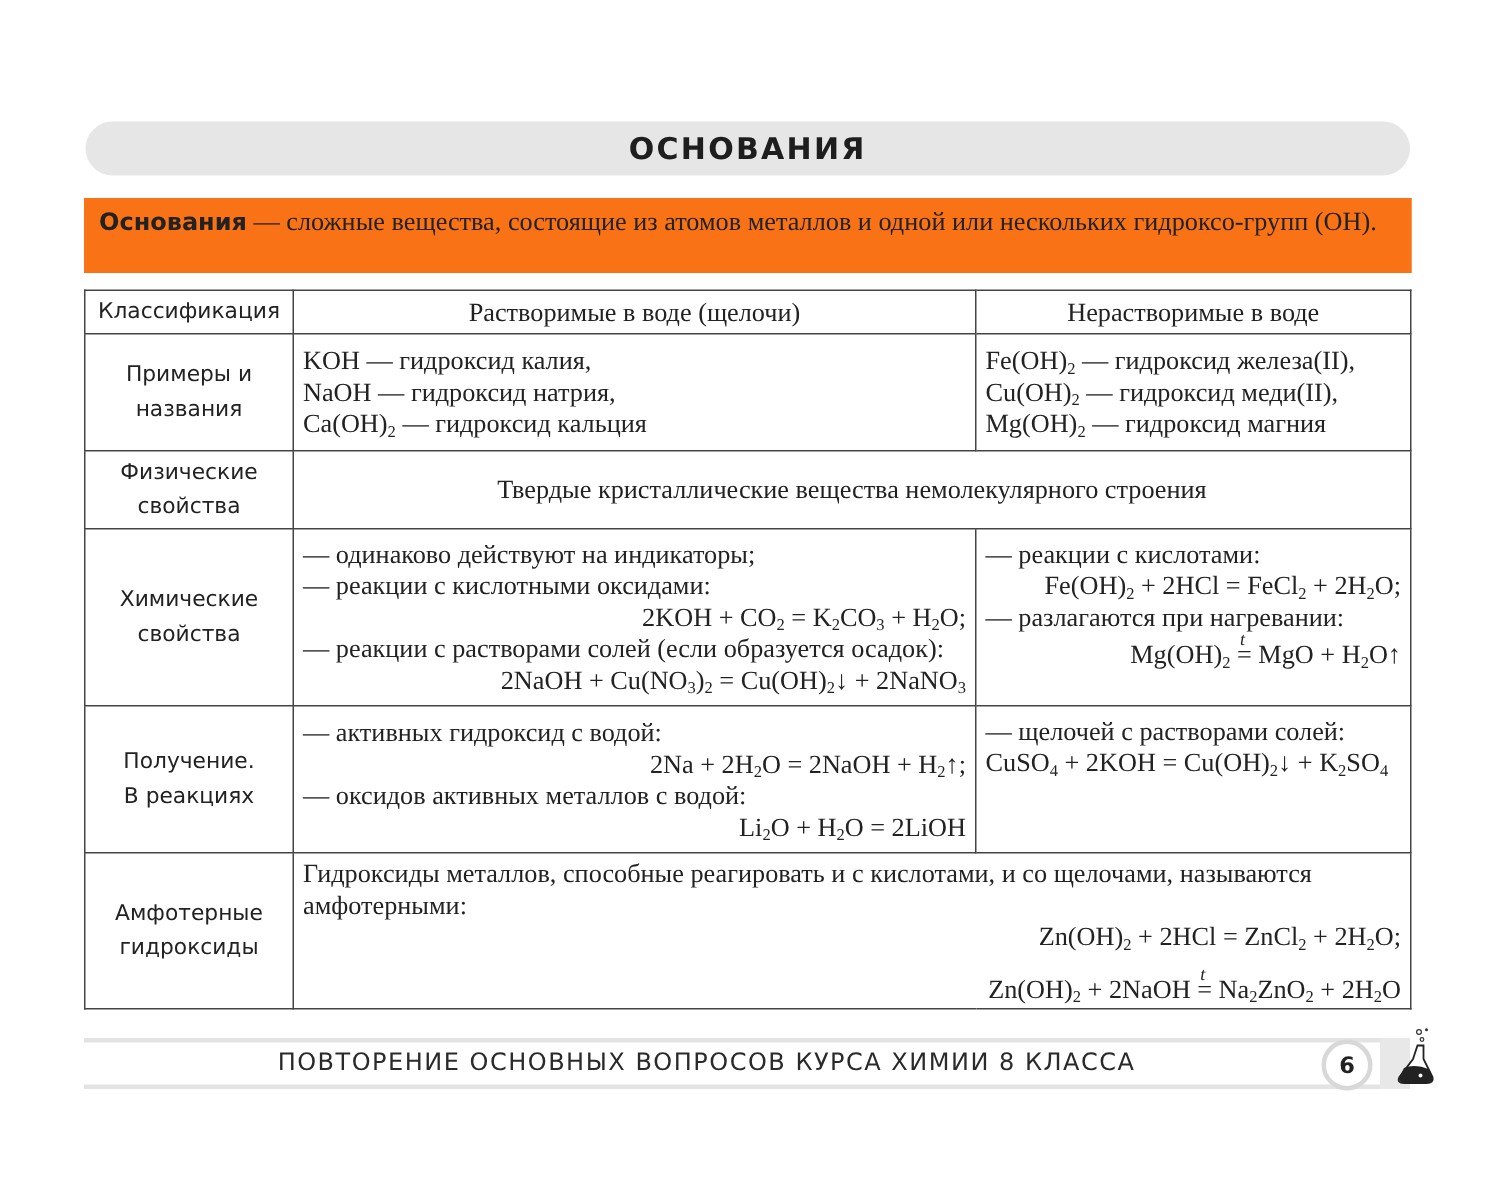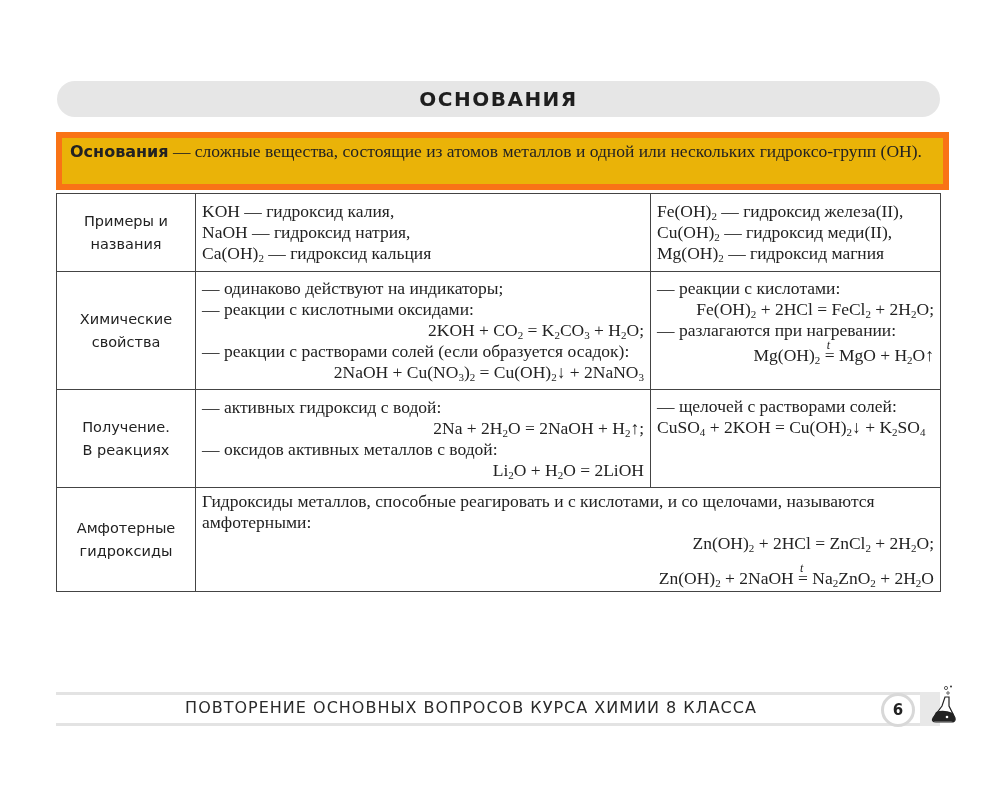--- a/index.html
+++ b/index.html
@@ -8,21 +8,21 @@
     position: absolute; left: 57px; top: 81px; width: 883px; height: 36px;
     background: #e6e6e6; border-radius: 18px;
     display: flex; align-items: center; justify-content: center;
   }
   .title-bar span {
     font-family: "DejaVu Sans", sans-serif; font-weight: bold; font-size: 20px;
     letter-spacing: 1.5px; color: #1e1e1e;
   }
   .definition {
     position: absolute; left: 56px; top: 132px; width: 865px; height: 44px;
-    border: 6px solid #f97316; background: #eab308;
+    border: 2px solid #f97316; background: #f97316;
     padding: 2px 8px 0 8px;
     font-family: "Liberation Serif", serif; font-size: 17.5px; line-height: 22px;
     text-align: justify; color: #222;
   }
   .definition b { font-family: "DejaVu Sans", sans-serif; font-size: 16px; }
   table.main {
     position: absolute; left: 56px; top: 193px; width: 884px;
     border-collapse: collapse; table-layout: fixed;
   }
   table.main td {
@@ -68,32 +68,41 @@
   <b>Основания</b><span> — сложные вещества, состоящие из атомов металлов и одной или нескольких гидроксо-групп (OH).</span>
 </div>
 
 <table class="main">
   <colgroup>
       <col style="width:139px">
       <col style="width:455px">
       <col style="width:290px">
     </colgroup>
   <tbody>
+      <tr>
+    <td class="label head">Классификация</td>
+    <td class="head">Растворимые в воде (щелочи)</td>
+    <td class="head">Нерастворимые в воде</td>
+  </tr>
   <tr style="height:78px">
     <td class="label">Примеры и названия</td>
     <td>
       <div>KOH — гидроксид калия,</div>
       <div>NaOH — гидроксид натрия,</div>
       <div>Ca(OH)<sub>2</sub> — гидроксид кальция</div>
     </td>
     <td>
       <div>Fe(OH)<sub>2</sub> — гидроксид железа(II),</div>
       <div>Cu(OH)<sub>2</sub> — гидроксид меди(II),</div>
       <div>Mg(OH)<sub>2</sub> — гидроксид магния</div>
     </td>
+  </tr>
+  <tr style="height:52px">
+    <td class="label">Физические свойства</td>
+    <td colspan="2" class="center">Твердые кристаллические вещества немолекулярного строения</td>
   </tr>
   <tr style="height:118px">
     <td class="label">Химические свойства</td>
     <td>
       <div>— одинаково действуют на индикаторы;</div>
       <div>— реакции с кислотными оксидами:</div>
       <span class="eq">2KOH + CO<sub>2</sub> = K<sub>2</sub>CO<sub>3</sub> + H<sub>2</sub>O;</span>
       <div>— реакции с растворами солей (если образуется осадок):</div>
       <span class="eq">2NaOH + Cu(NO<sub>3</sub>)<sub>2</sub> = Cu(OH)<sub>2</sub>↓ + 2NaNO<sub>3</sub></span>
     </td>

